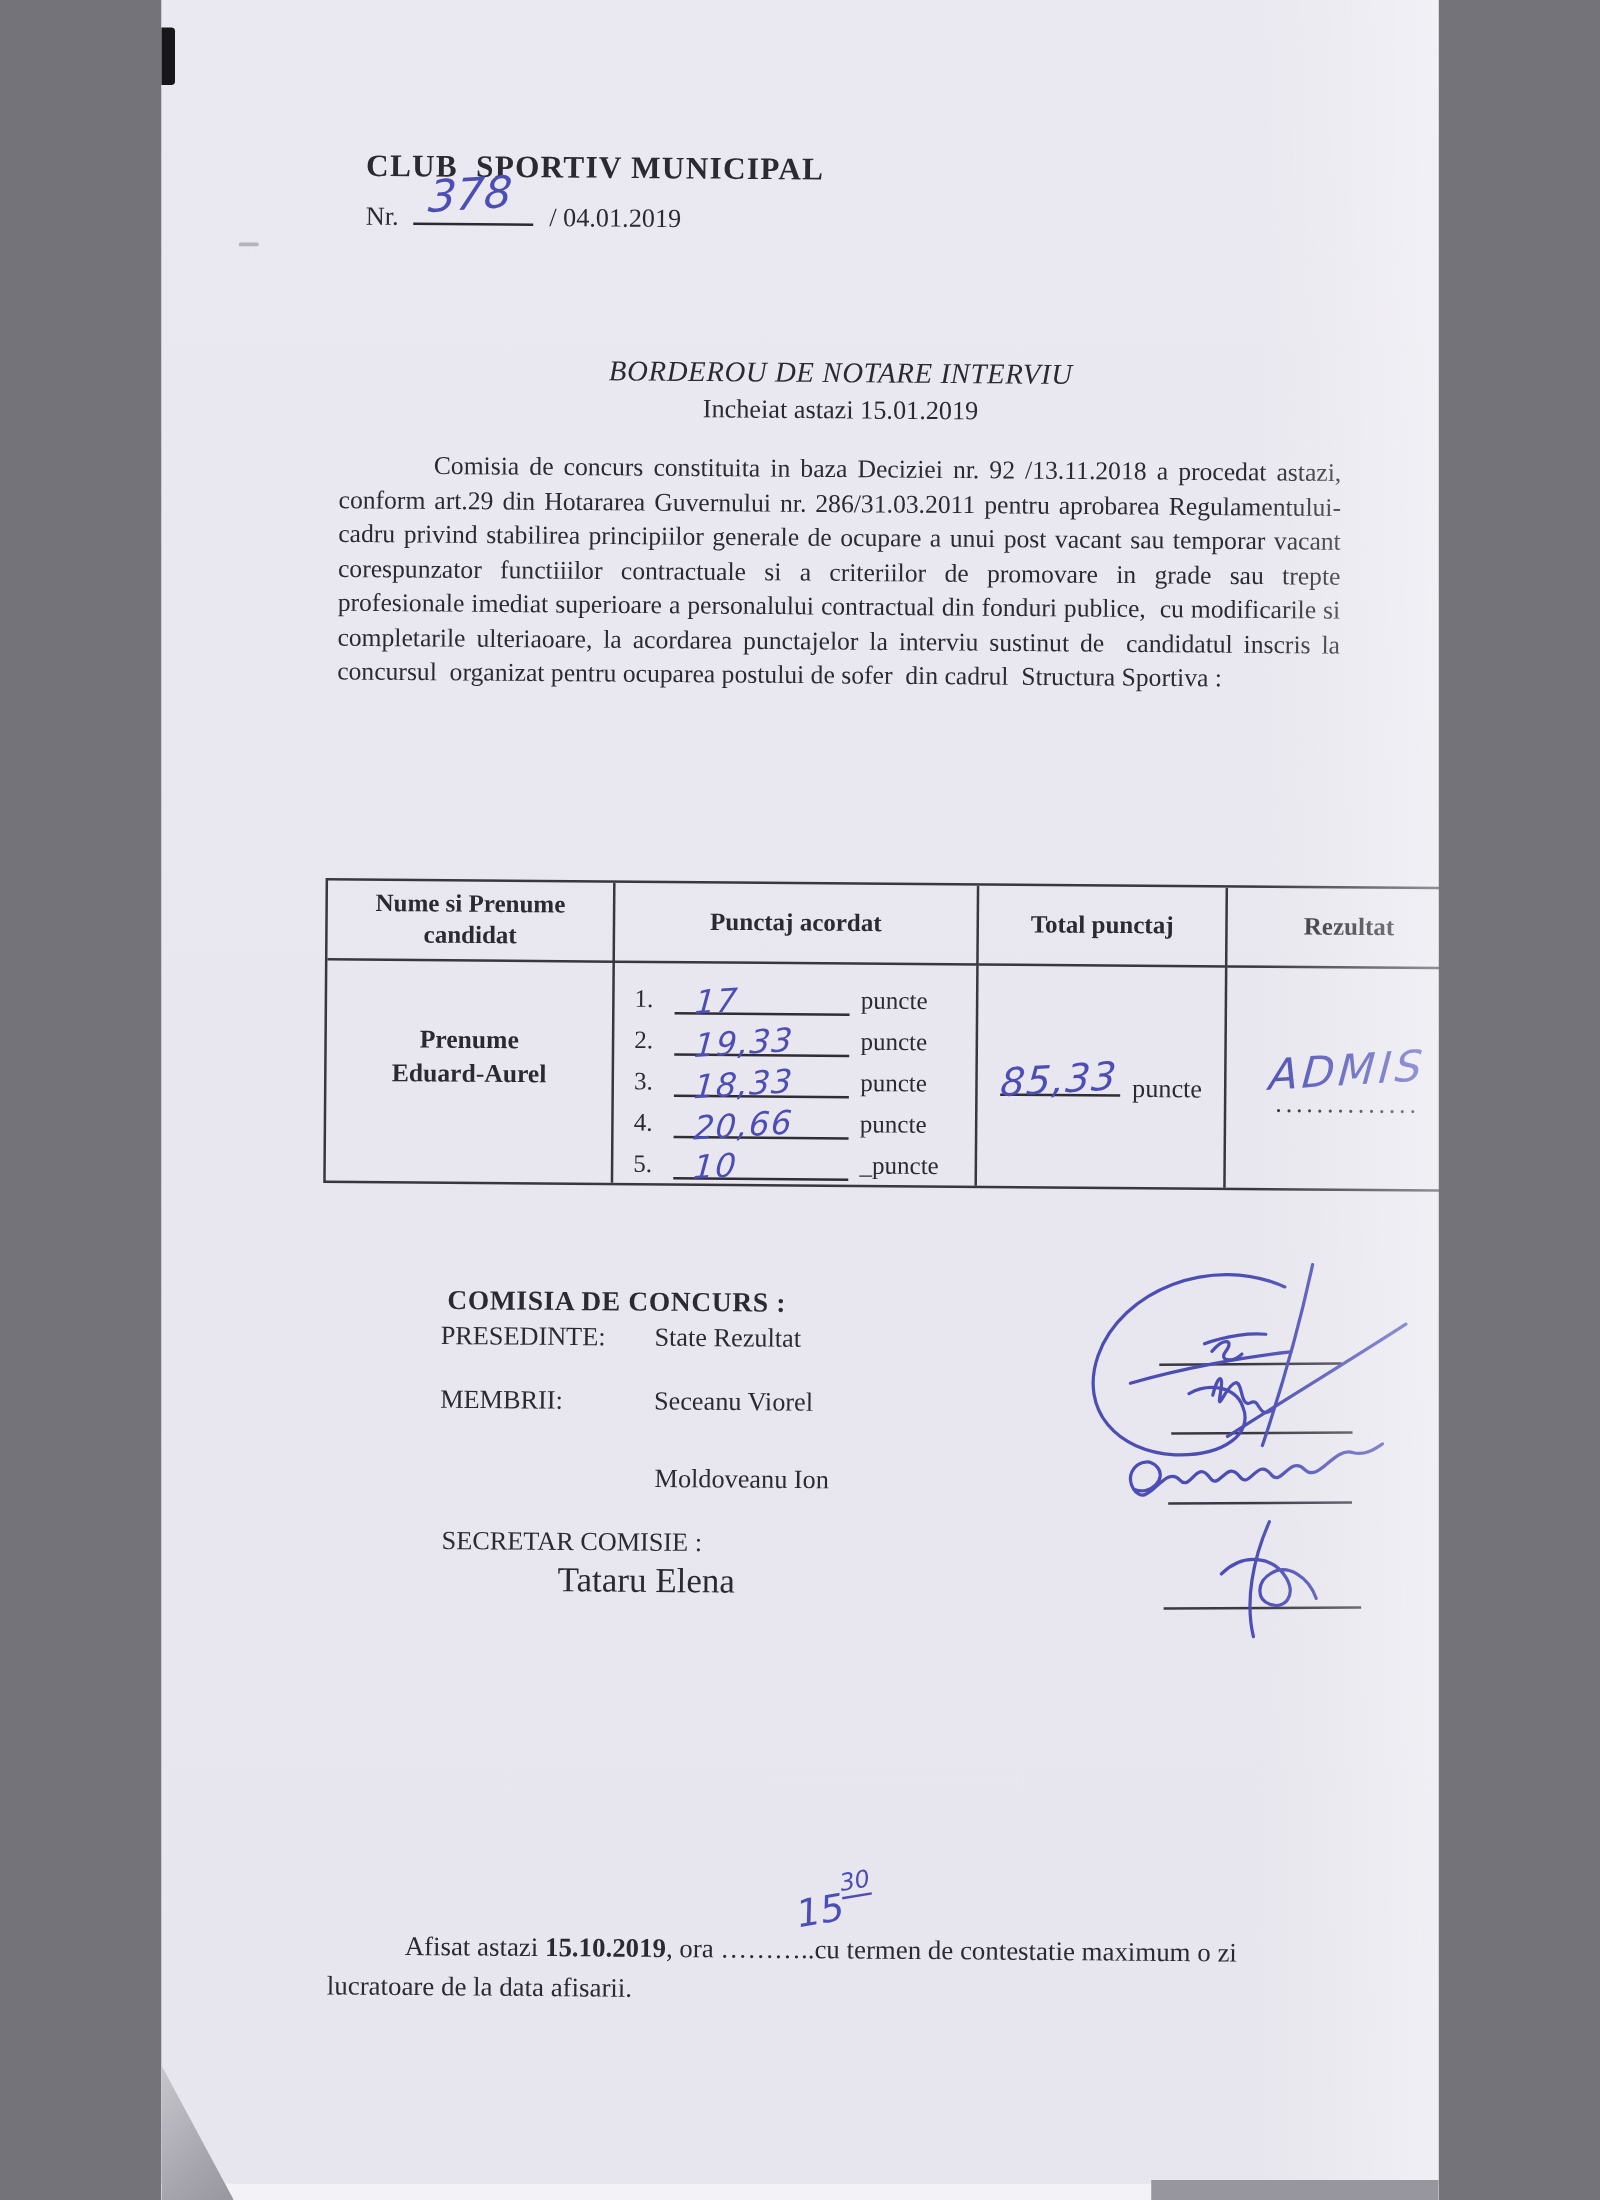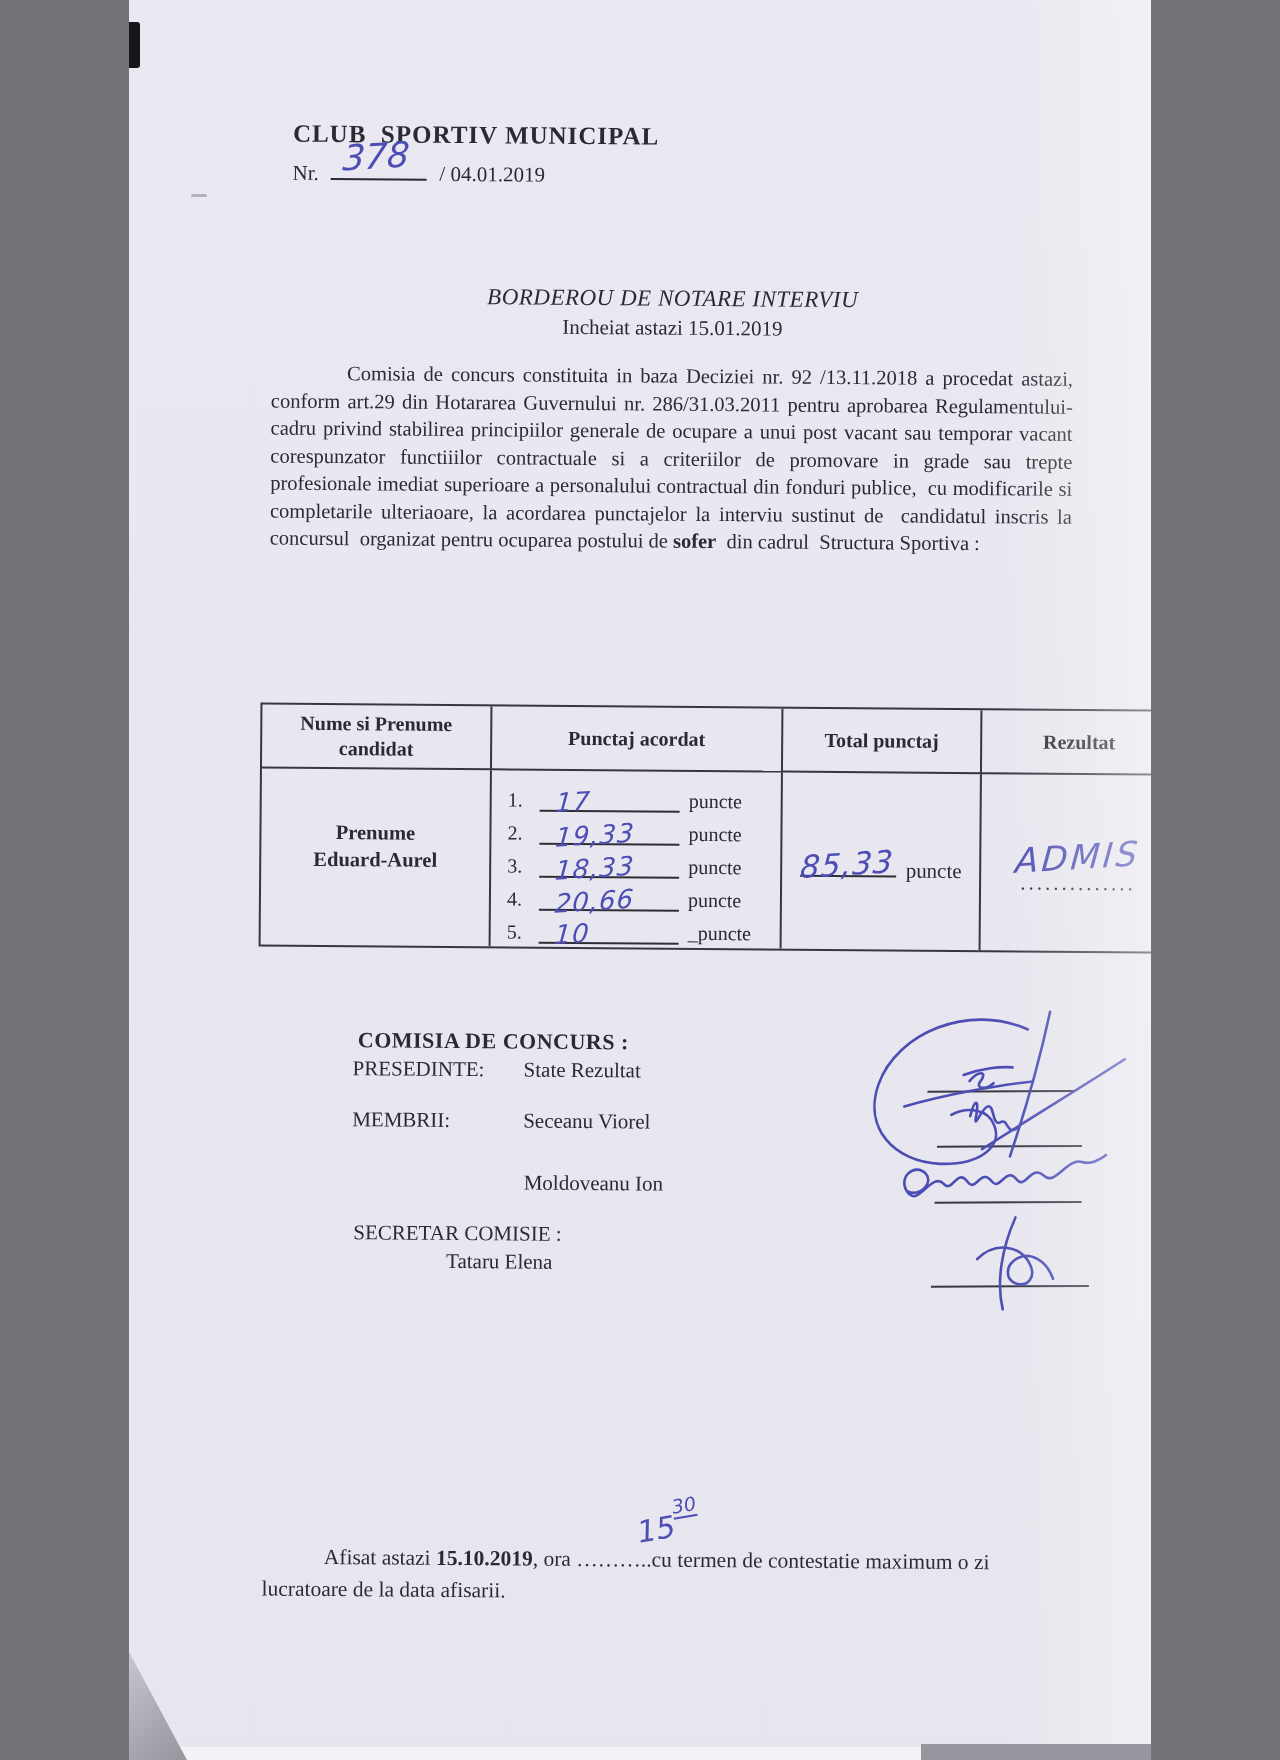--- a/index.html
+++ b/index.html
@@ -26,21 +26,21 @@
   .nr-hand  { position:absolute; left:12px; top:-22px; font-size:35px; }
 
   
   .title-block { position:absolute; left:145px; top:283px; width:802px; text-align:center; }
   .title-main  { font-style:italic; font-size:23px; letter-spacing:0.5px; }
   .title-sub   { font-size:21px; margin-top:4px; }
 
   
   .body-par { position:absolute; left:145px; top:360px; width:802px; font-size:20.5px;
               line-height:27.5px; text-align:justify; text-indent:76px; white-space:pre-wrap; }
-  .bold-word { font-weight:bold; }
+  .bold-word { font-weight:normal; }
 
   
   .score-table { position:absolute; left:137px; top:703px; display:grid;
                  grid-template-columns:230px 291px 199px 194px; grid-template-rows:64px 176px;
                  border:2px solid #38363f; }
   .tcell { border-right:2px solid #38363f; border-bottom:2px solid #38363f; }
   .no-r  { border-right:none; }
   .no-b  { border-bottom:none; }
   .th { font-weight:bold; font-size:20px; display:flex; align-items:center; justify-content:center;
         text-align:center; line-height:25px; padding:0 14px; }
@@ -64,21 +64,21 @@
 
   
   .com-heading { position:absolute; left:237px; top:1027px; font-size:22px; font-weight:bold;
                  letter-spacing:0.5px; }
   .com-row  { position:absolute; font-size:21px; }
   .com-president { left:232px; top:1056px; }
   .com-members   { left:232px; top:1107px; }
   .com-label { display:inline-block; width:171px; }
   .com-member2   { position:absolute; left:404px; top:1169px; font-size:21px; }
   .com-secretary { position:absolute; left:234px; top:1220px; font-size:21px; }
-  .com-secretary-name { position:absolute; left:327px; top:1248px; font-size:21px; }
+  .com-secretary-name { position:absolute; left:327px; top:1248px; font-size:28px; }
 
   
   .signatures { position:absolute; left:700px; top:990px; }
 
   
   .footer-line1 { position:absolute; left:207px; top:1545px; font-size:21.5px; white-space:pre; }
   .footer-line2 { position:absolute; left:145px; top:1577px; font-size:21.5px; }
   .footer-date  { font-weight:bold; }
   .footer-time  { position:absolute; left:520px; top:1506px; font-size:30px; z-index:3;
                   font-family:"DejaVu Sans", sans-serif; font-style:italic; color:#4c4eb5;

